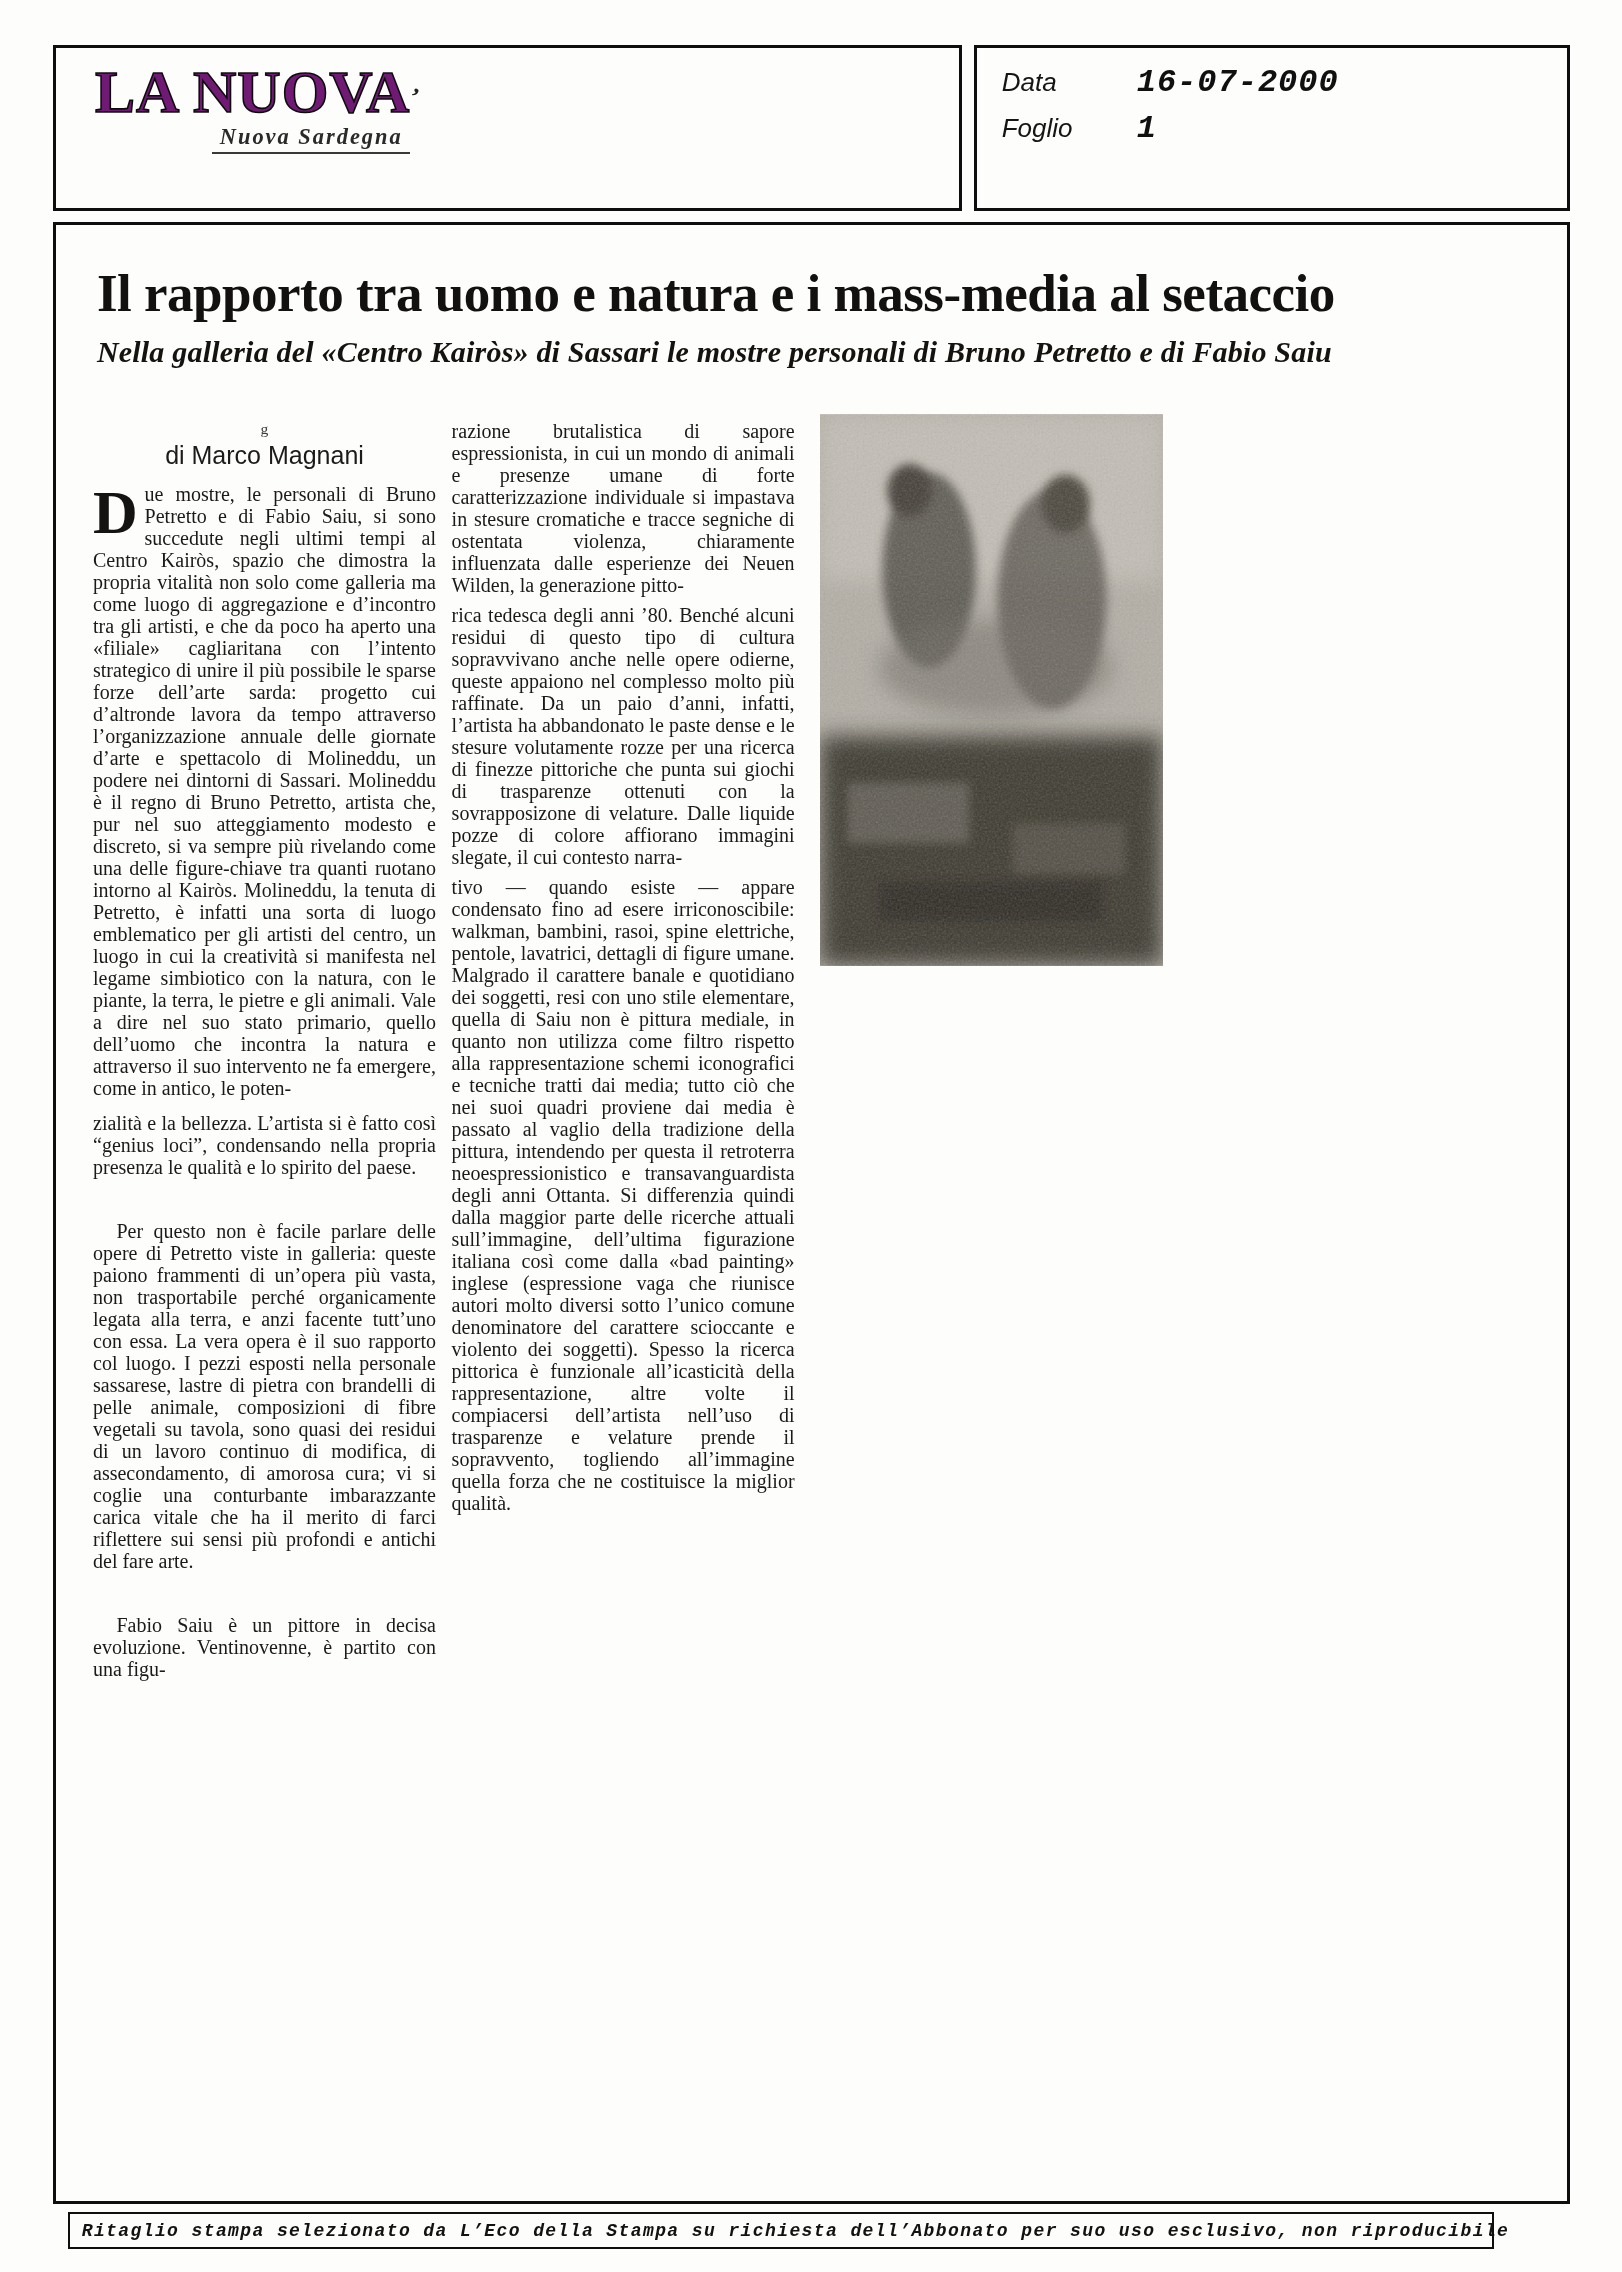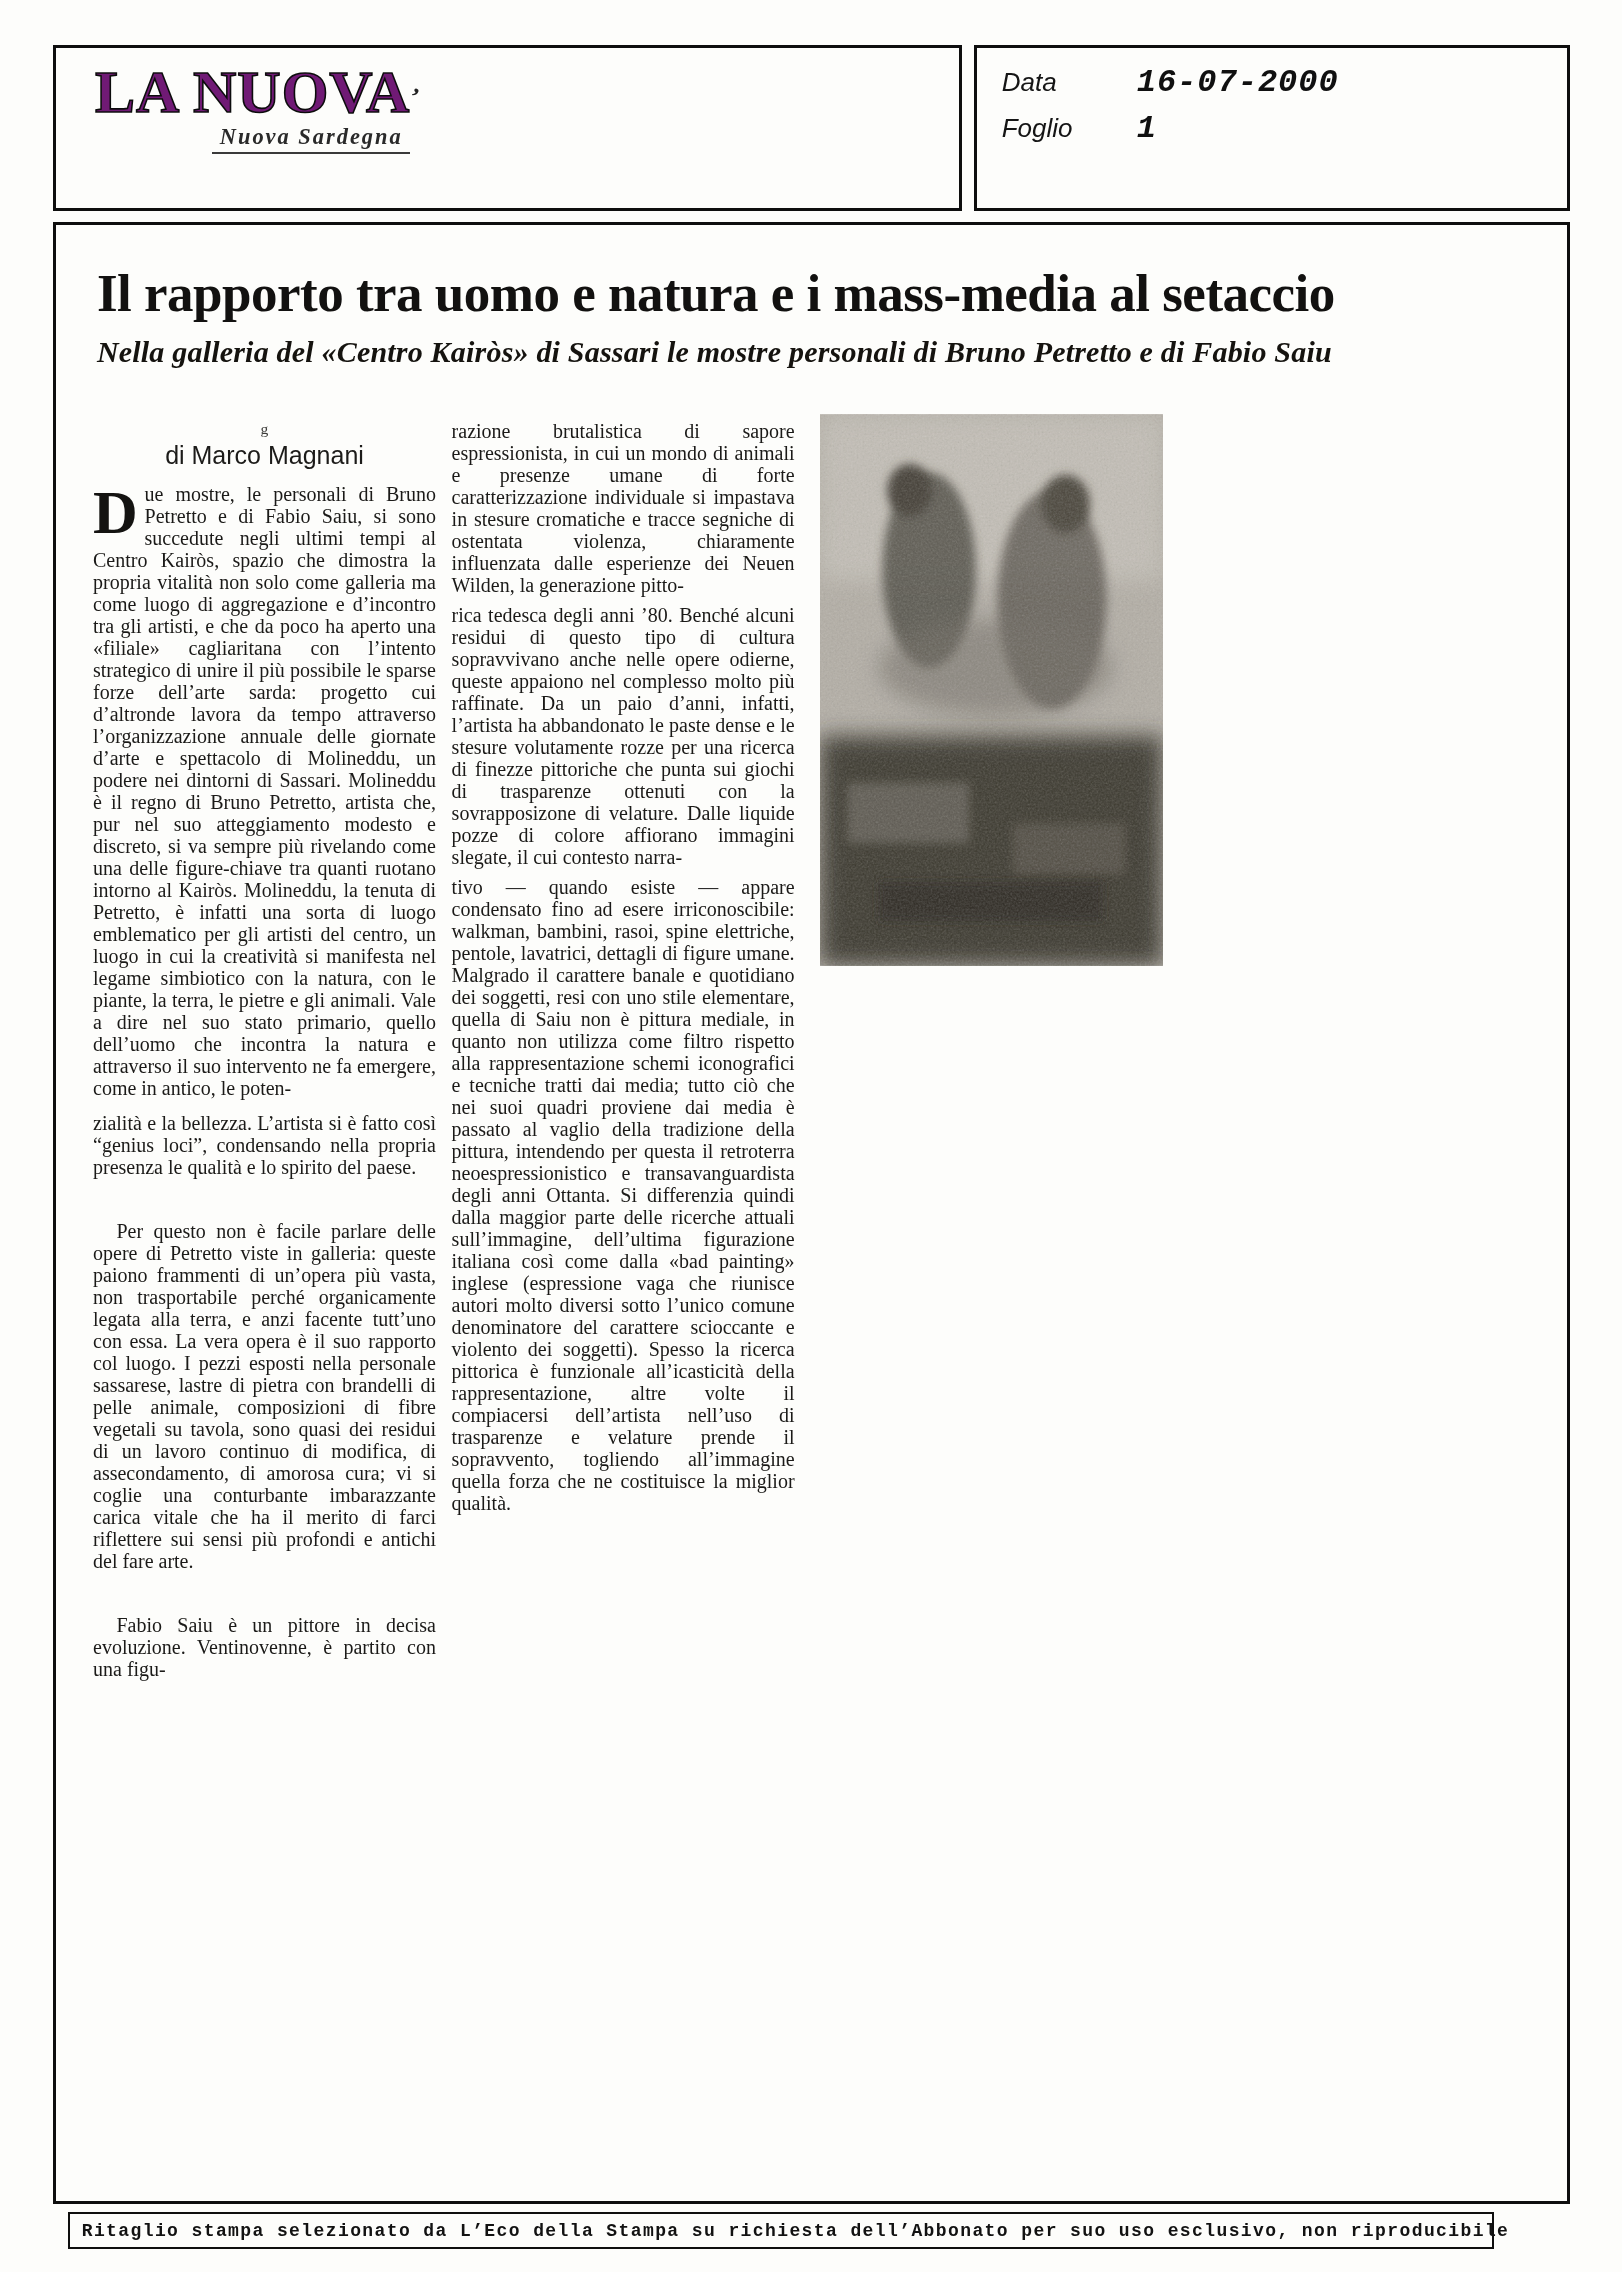--- a/index.html
+++ b/index.html
@@ -137,20 +137,21 @@
     display: flex; align-items: center;
     padding: 0 11.7px;
     background: #fdfdfb;
   }
   .footer-text {
     font-family: "Liberation Mono", "DejaVu Sans Mono", monospace;
     font-size: 18px; font-weight: bold;
     letter-spacing: 1.4px;
     color: #121212;
     white-space: nowrap;
+    font-style: italic;
   }
 </style>
 </head>
 <body>
 
 <div class="page">
 
   <div class="header-row">
 
     <div class="logo-box">

